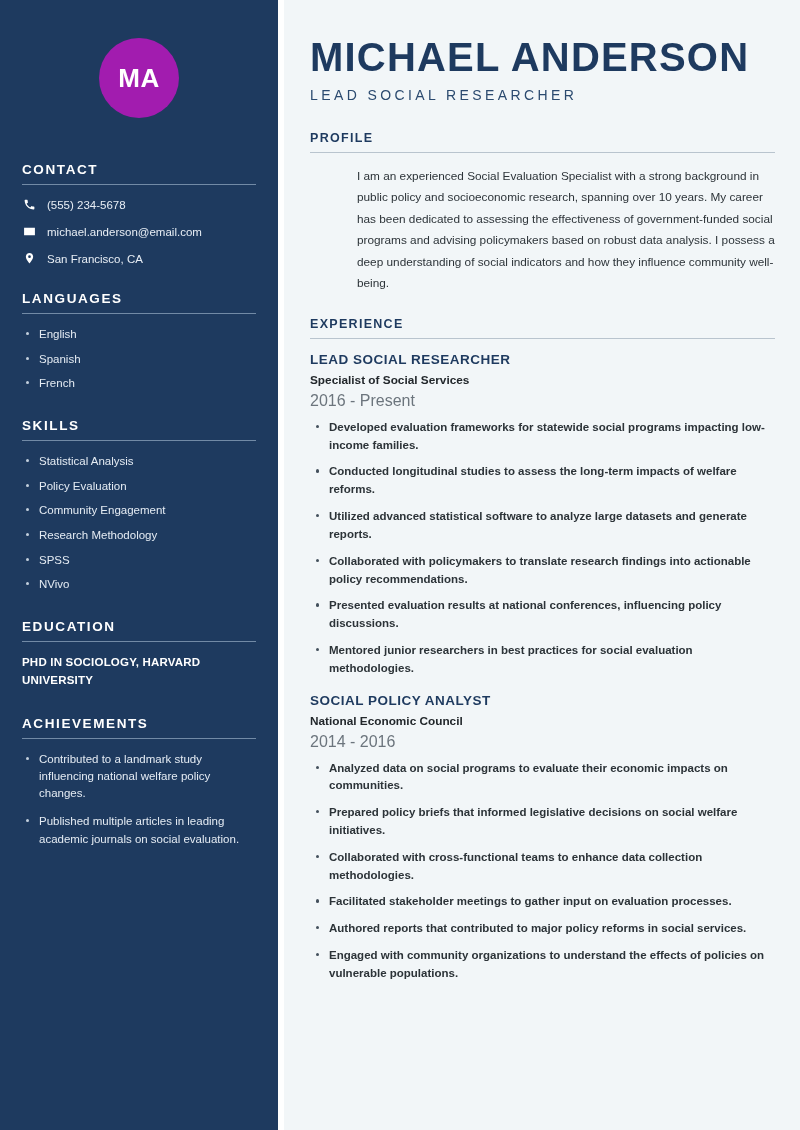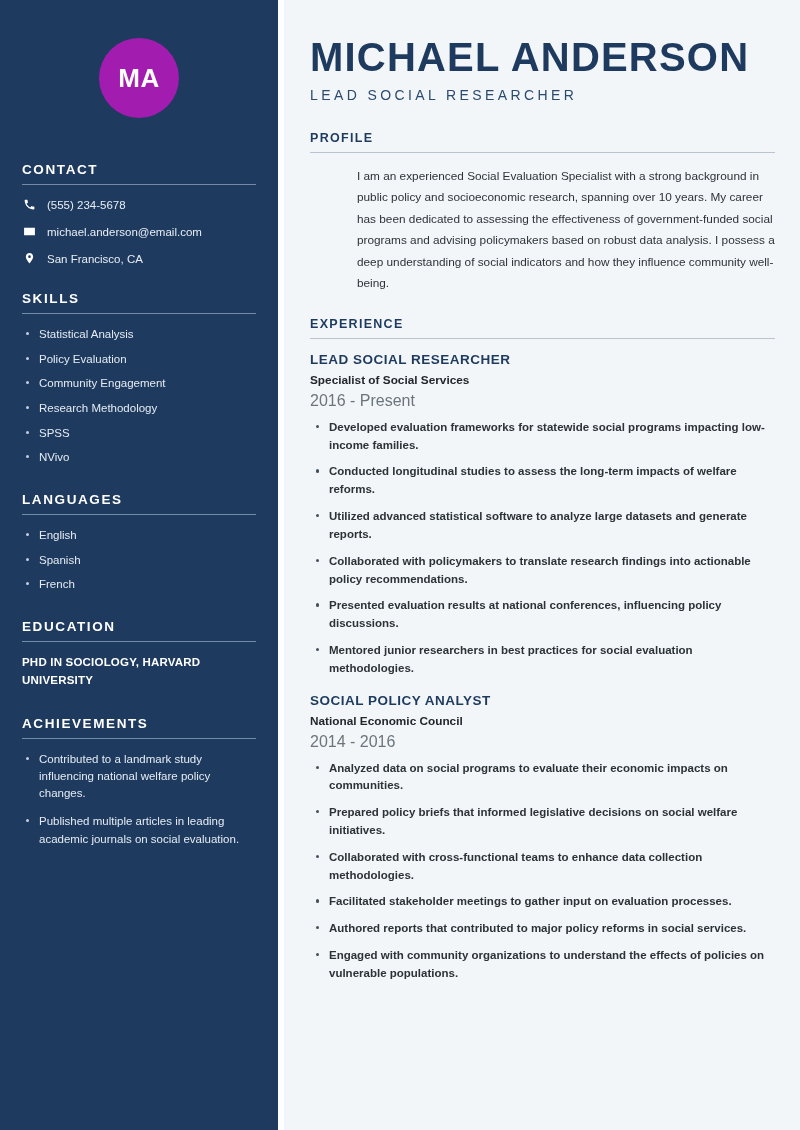--- a/index.html
+++ b/index.html
@@ -222,39 +222,39 @@
       <span class="contact-icon">
         <svg viewBox="0 0 24 24">
             <path d="M12 2C8.3 2 5.3 5 5.3 8.7c0 5 6.7 12.3 6.7 12.3s6.7-7.3 6.7-12.3C18.7 5 15.7 2 12 2zm0 9.2a2.5 2.5 0 1 1 0-5 2.5 2.5 0 0 1 0 5z"></path>
           </svg>
       </span>
       <span>San Francisco, CA</span>
     </div>
   </section>
 
   <section class="side-section">
+    <div class="side-title">LANGUAGES</div>
+    <div class="side-rule"></div>
+    <ul class="side-list tight">
+      <li>English</li>
+      <li>Spanish</li>
+      <li>French</li>
+    </ul>
+  </section>
+
+  <section class="side-section">
     <div class="side-title">SKILLS</div>
     <div class="side-rule"></div>
     <ul class="side-list tight">
       <li>Statistical Analysis</li>
       <li>Policy Evaluation</li>
       <li>Community Engagement</li>
       <li>Research Methodology</li>
       <li>SPSS</li>
       <li>NVivo</li>
-    </ul>
-  </section>
-
-  <section class="side-section">
-    <div class="side-title">LANGUAGES</div>
-    <div class="side-rule"></div>
-    <ul class="side-list tight">
-      <li>English</li>
-      <li>Spanish</li>
-      <li>French</li>
     </ul>
   </section>
 
   <section class="side-section">
     <div class="side-title">EDUCATION</div>
     <div class="side-rule"></div>
     <div class="edu-item">PHD IN SOCIOLOGY, HARVARD UNIVERSITY</div>
   </section>
 
   <section class="side-section">

